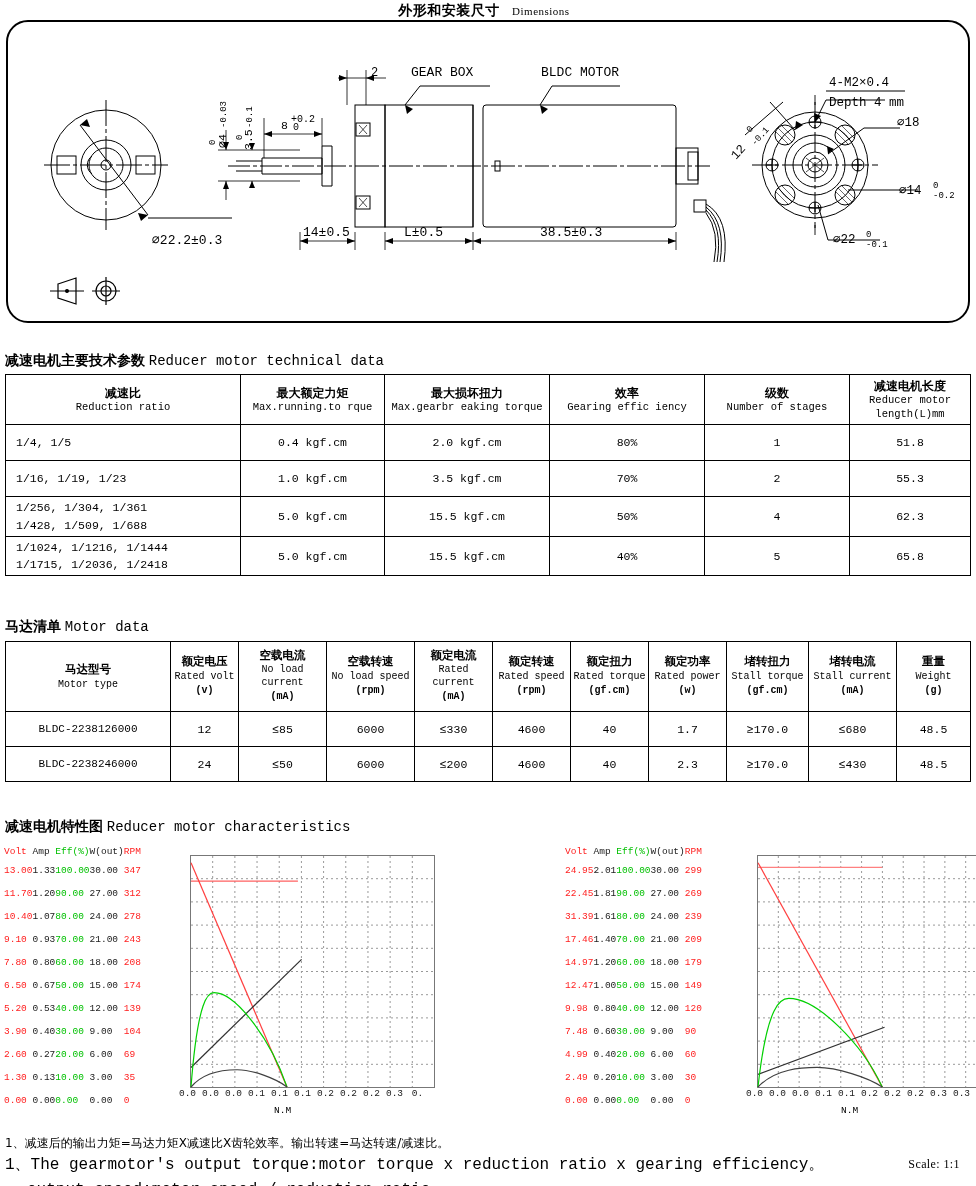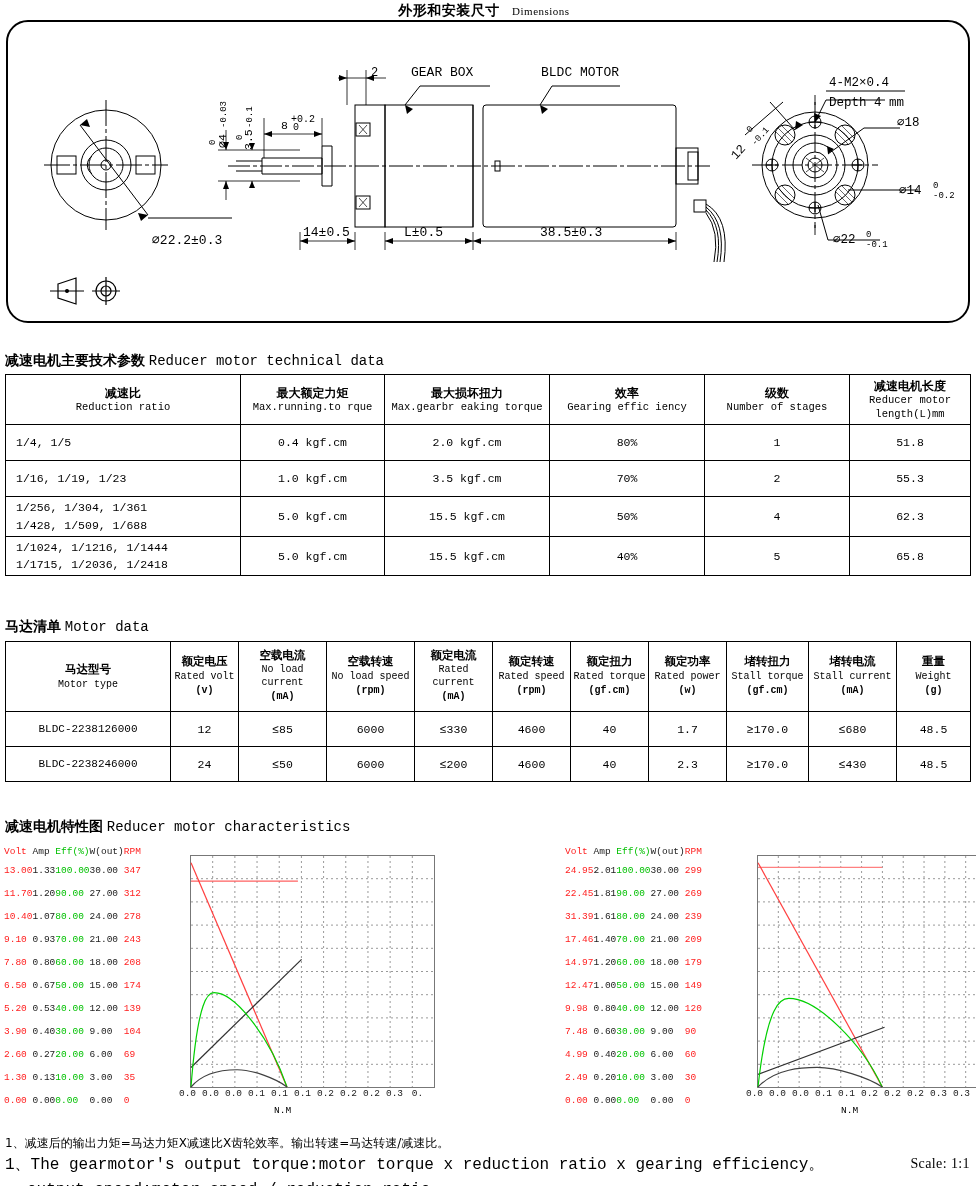--- a/index.html
+++ b/index.html
@@ -26,22 +26,22 @@
     z-index:6; background:#fff; display:inline-block;
   }
   .dim-title span { background:#fff; padding:0 8px; }
   .title-rule-l, .title-rule-r {
     position:absolute; top:13px; height:3px; background:#000; z-index:5;
   }
   .title-rule-l { left:135px; width:225px; }
   .title-rule-r { right:135px; width:225px; }
 
   .scale-lbl {
-    position:absolute; right:6px; bottom:14px;
-    font-size:14px; letter-spacing:.4px;
+    position:absolute; right:16px; bottom:14px;
+    font-size:12px; letter-spacing:.4px;
   }
 
   .dwg { position:absolute; left:0; top:0; }
 
   
   .sec-head {
     position:absolute; left:5px;
     font-size:15px; white-space:nowrap;
   }
   .sec-head .cn { font-family:"DejaVu Sans", sans-serif; font-weight:bold; font-size:14px; }

